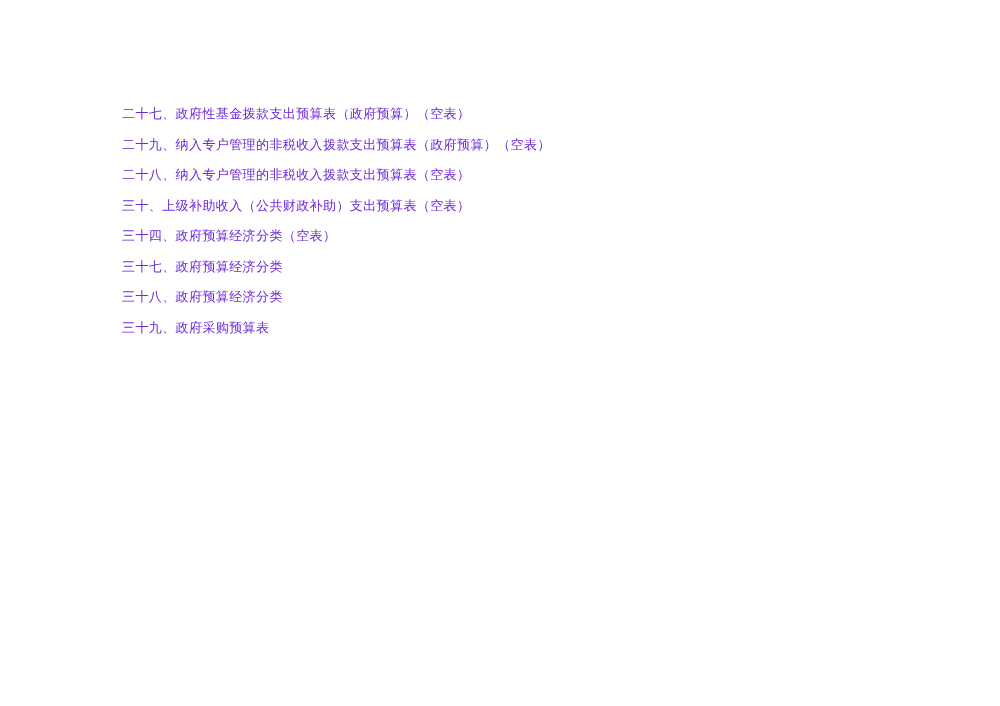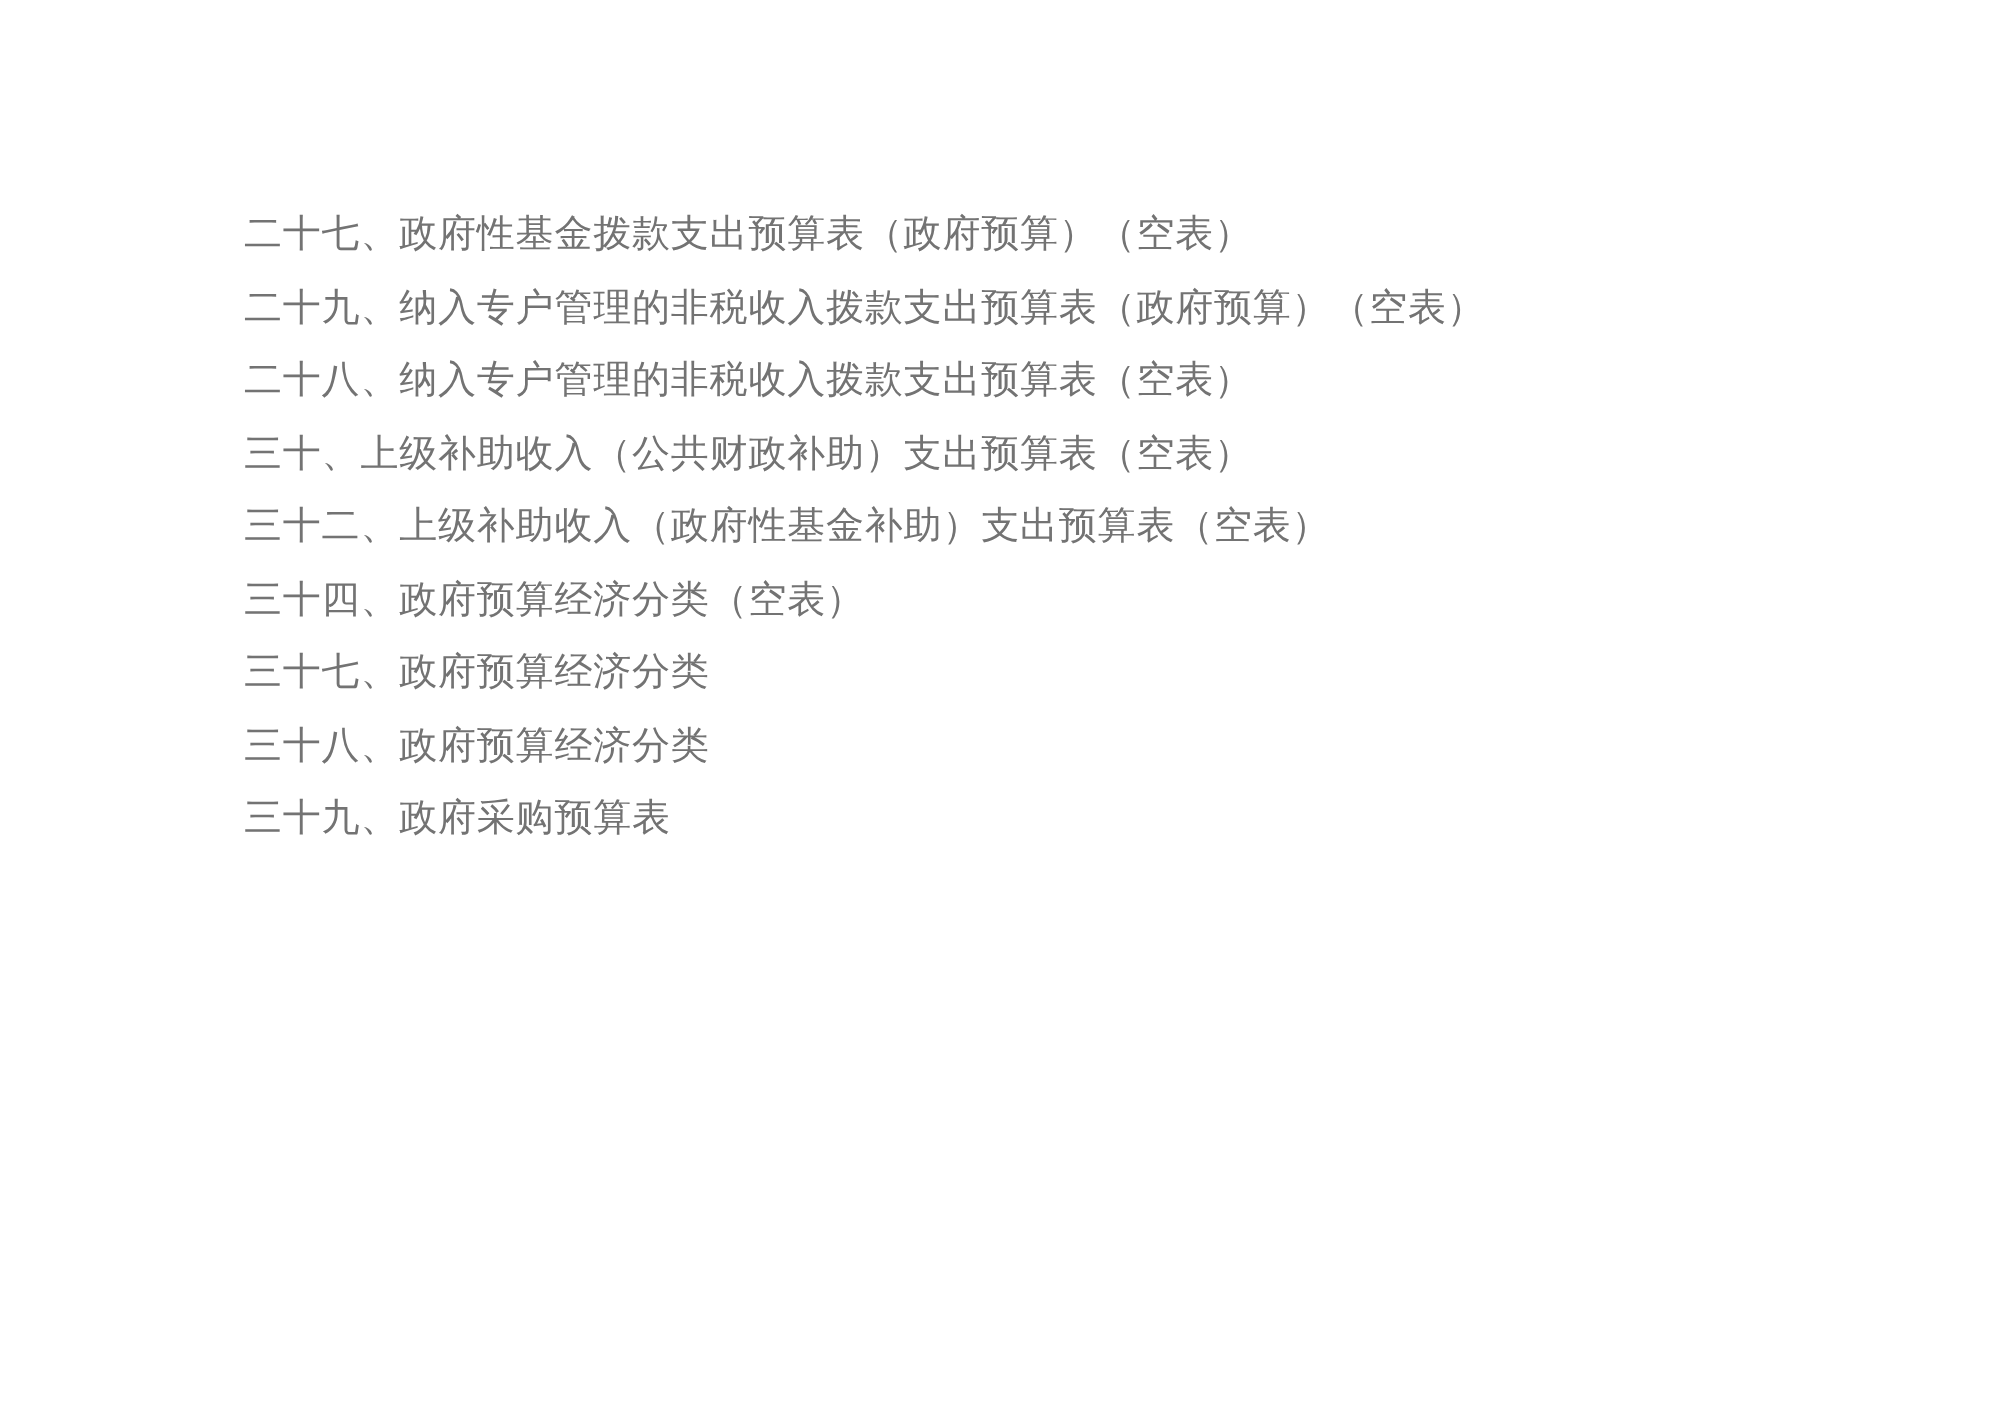--- a/index.html
+++ b/index.html
@@ -21,37 +21,36 @@
     background: #ffffff;
     box-sizing: border-box;
   }
   .content {
     position: absolute;
     left: 122px;
     top: 108px;
     right: 70px;
   }
   .toc-line {
-    font-size: 19px;
+    font-size: 13px;
     line-height: 1.0;
     letter-spacing: 0.4px;
-    color: #737373;
+    color: #6d28d9;
     margin: 0 0 17.5px 0;
     white-space: nowrap;
-    font-family: Liberation Serif, serif;
+    font-family: Liberation Mono, monospace;
   }
 </style>
 </head>
 <body>
 
 <div class="page">
   <div class="content">
     <p class="toc-line">二十七、政府性基金拨款支出预算表（政府预算）（空表）</p>
     <p class="toc-line">二十九、纳入专户管理的非税收入拨款支出预算表（政府预算）（空表）</p>
     <p class="toc-line">二十八、纳入专户管理的非税收入拨款支出预算表（空表）</p>
     <p class="toc-line">三十、上级补助收入（公共财政补助）支出预算表（空表）</p>
-    <p class="toc-line">三十二、上级补助收入（政府性基金补助）支出预算表（空表）</p>
     <p class="toc-line">三十四、政府预算经济分类（空表）</p>
     <p class="toc-line">三十七、政府预算经济分类</p>
     <p class="toc-line">三十八、政府预算经济分类</p>
     <p class="toc-line">三十九、政府采购预算表</p>
   </div>
 </div>
 
 </body></html>

